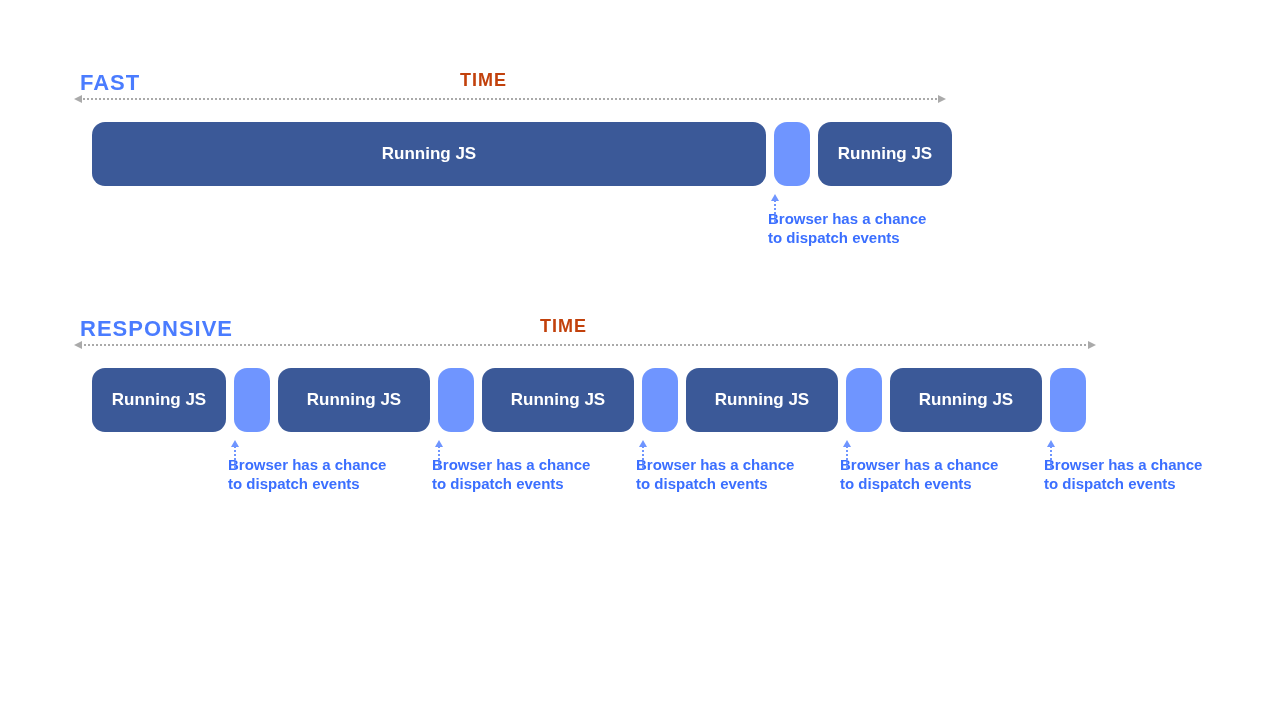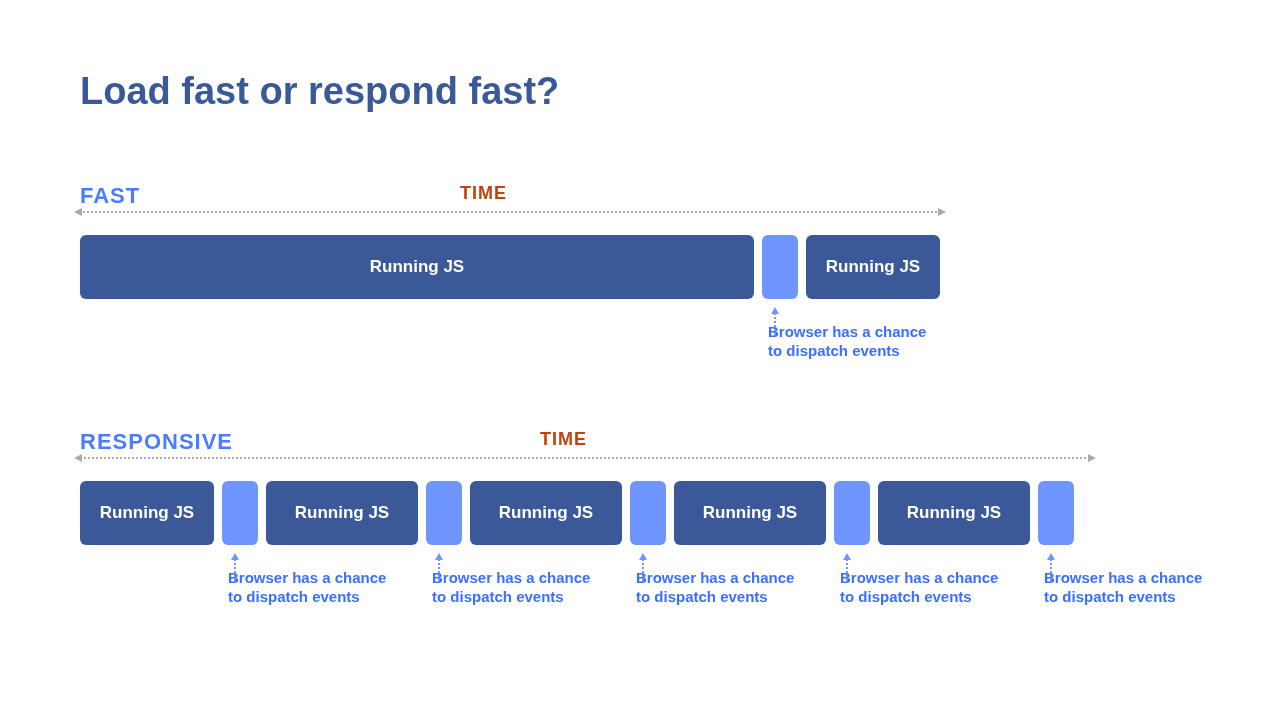--- a/index.html
+++ b/index.html
@@ -70,27 +70,28 @@
     border-left: 8px solid #aaa;
   }
   .track {
     position: relative;
     height: 64px;
   }
   .block {
     position: absolute;
     top: 0;
     height: 64px;
-    border-radius: 6px;
+    border-radius: 13px;
     display: flex;
     align-items: center;
     justify-content: center;
     font-size: 17px;
     font-weight: 700;
     color: #fff;
+    margin-left: 12px;
   }
   .js  { background: #3b5998; }
   .gap { background: #6f95ff; }
   .callouts {
     position: relative;
     height: 120px;
   }
   .callout {
     position: absolute;
     top: 8px;
@@ -117,21 +118,20 @@
     width: 0; height: 0;
     border-left: 4px solid transparent;
     border-right: 4px solid transparent;
     border-bottom: 7px solid #6f95ff;
   }
 </style>
 </head>
 <body>
 
 <div class="slide">
-  <h1 class="title">Load fast or respond fast?</h1>
 
   <div class="section">
     <div class="header-row">
       <span class="label-left">FAST</span>
       <span class="label-right" style="left:380px">TIME</span>
     </div>
     <div class="axis" id="axis-fast" style="width: 860px;"></div>
     <div class="track" id="track-fast">
         <div class="block js" style="left: 0px; width: 674px;">
           <span>Running JS</span>

